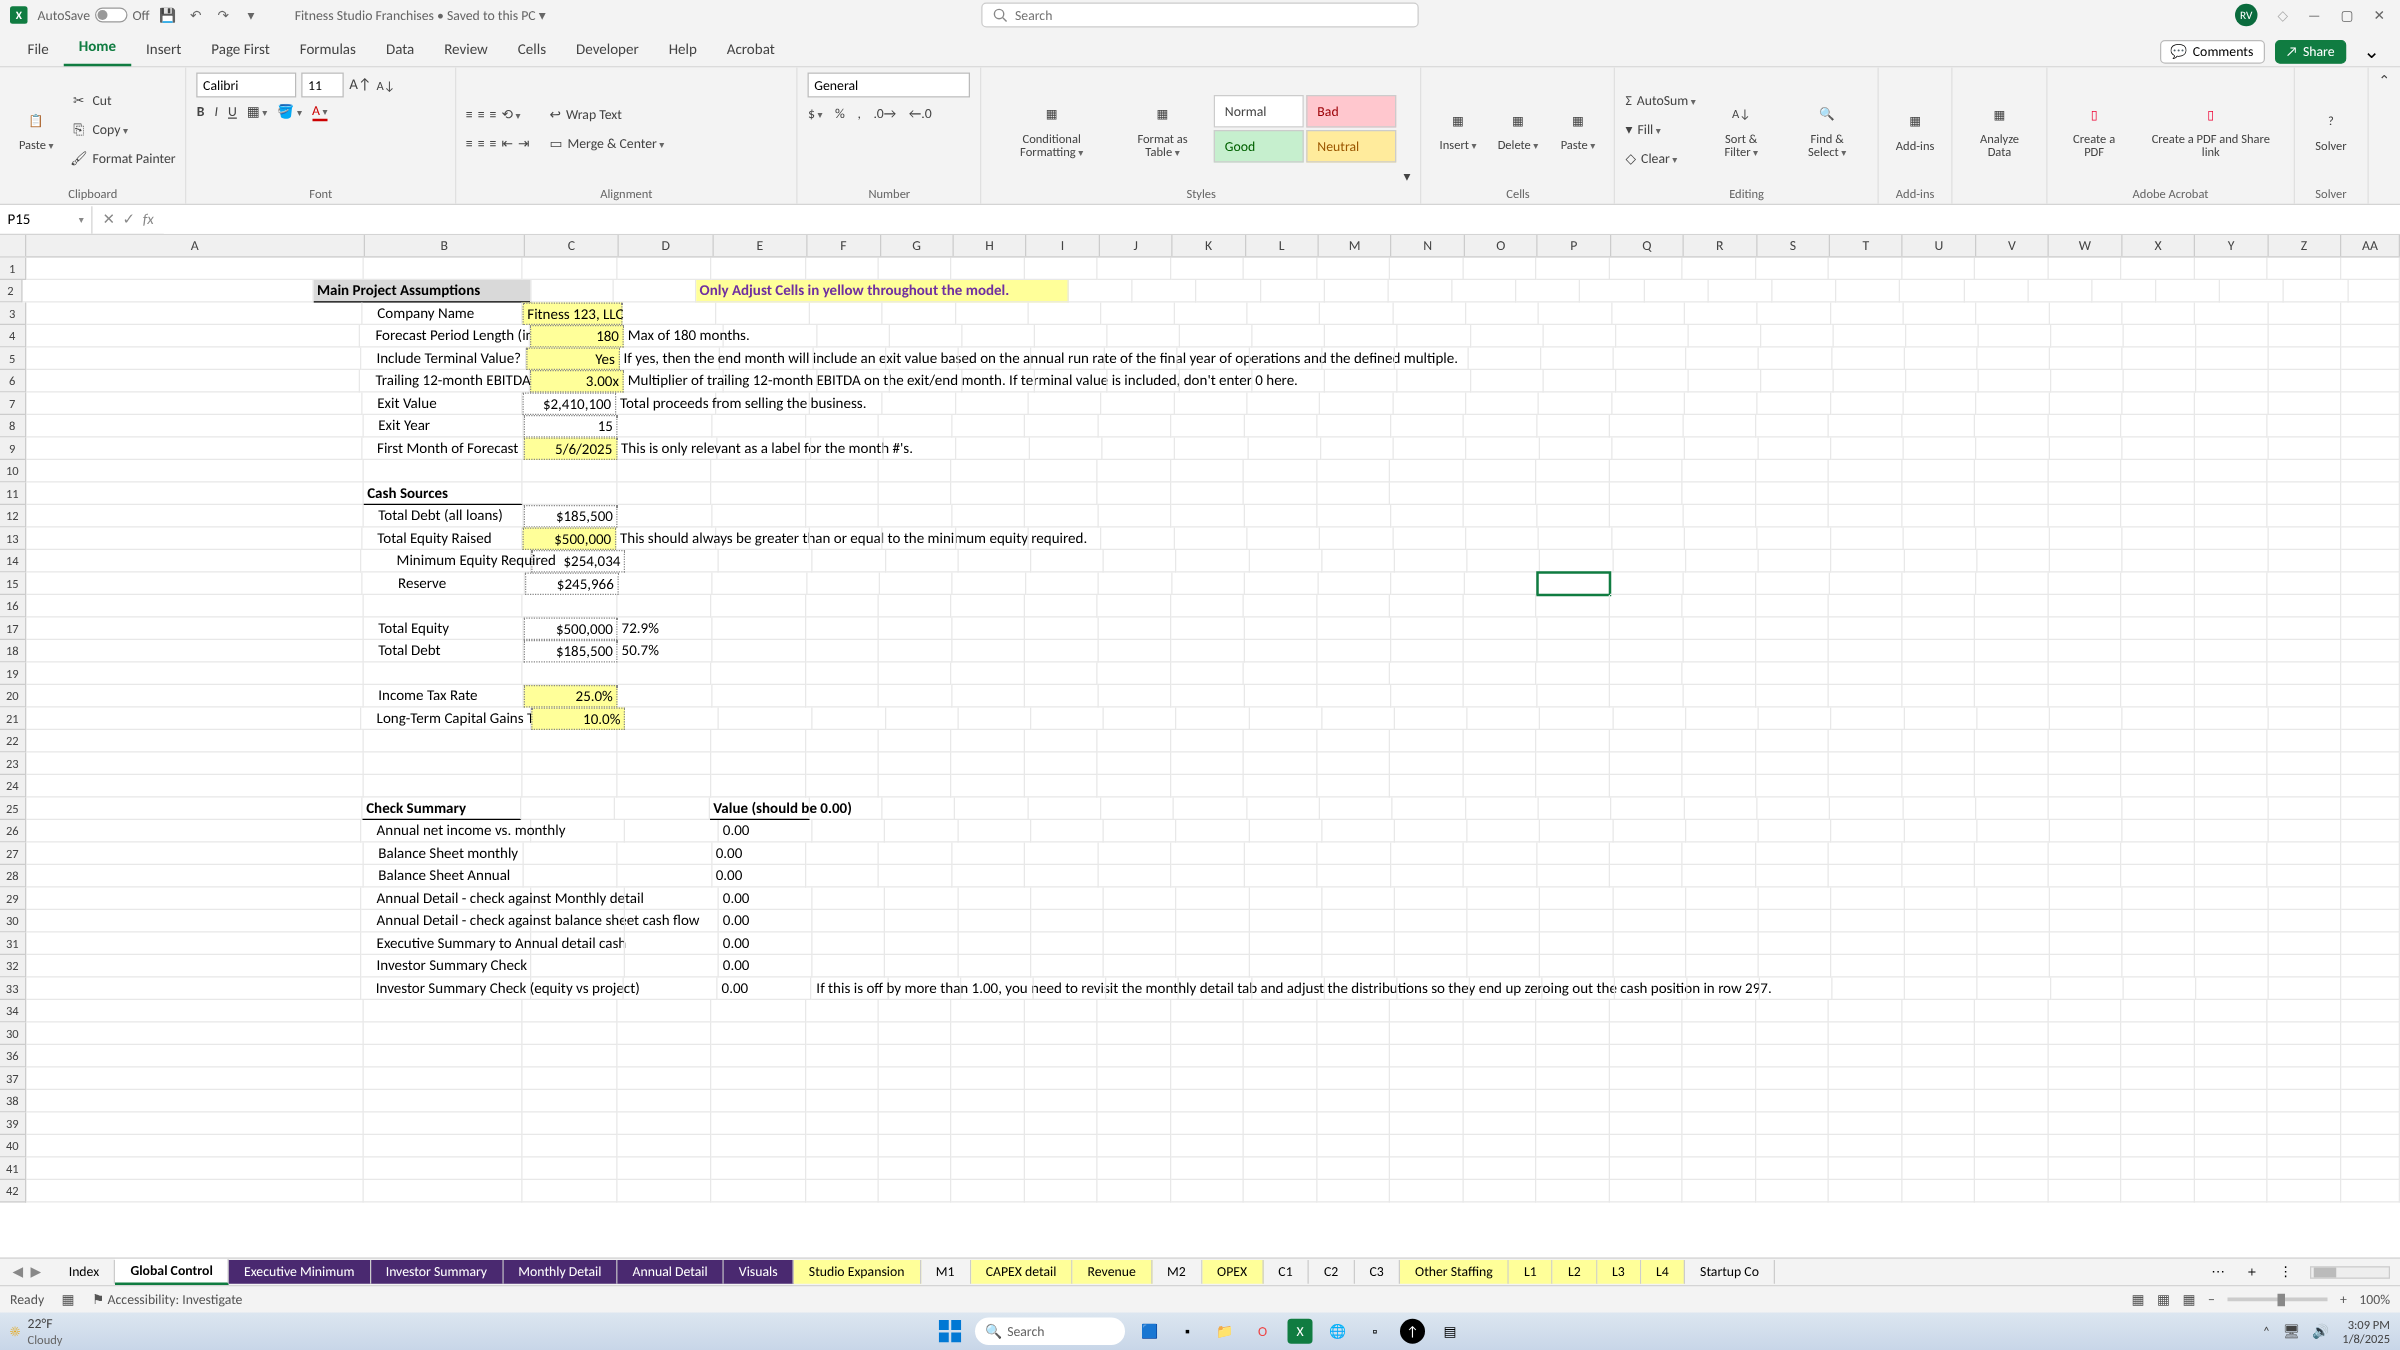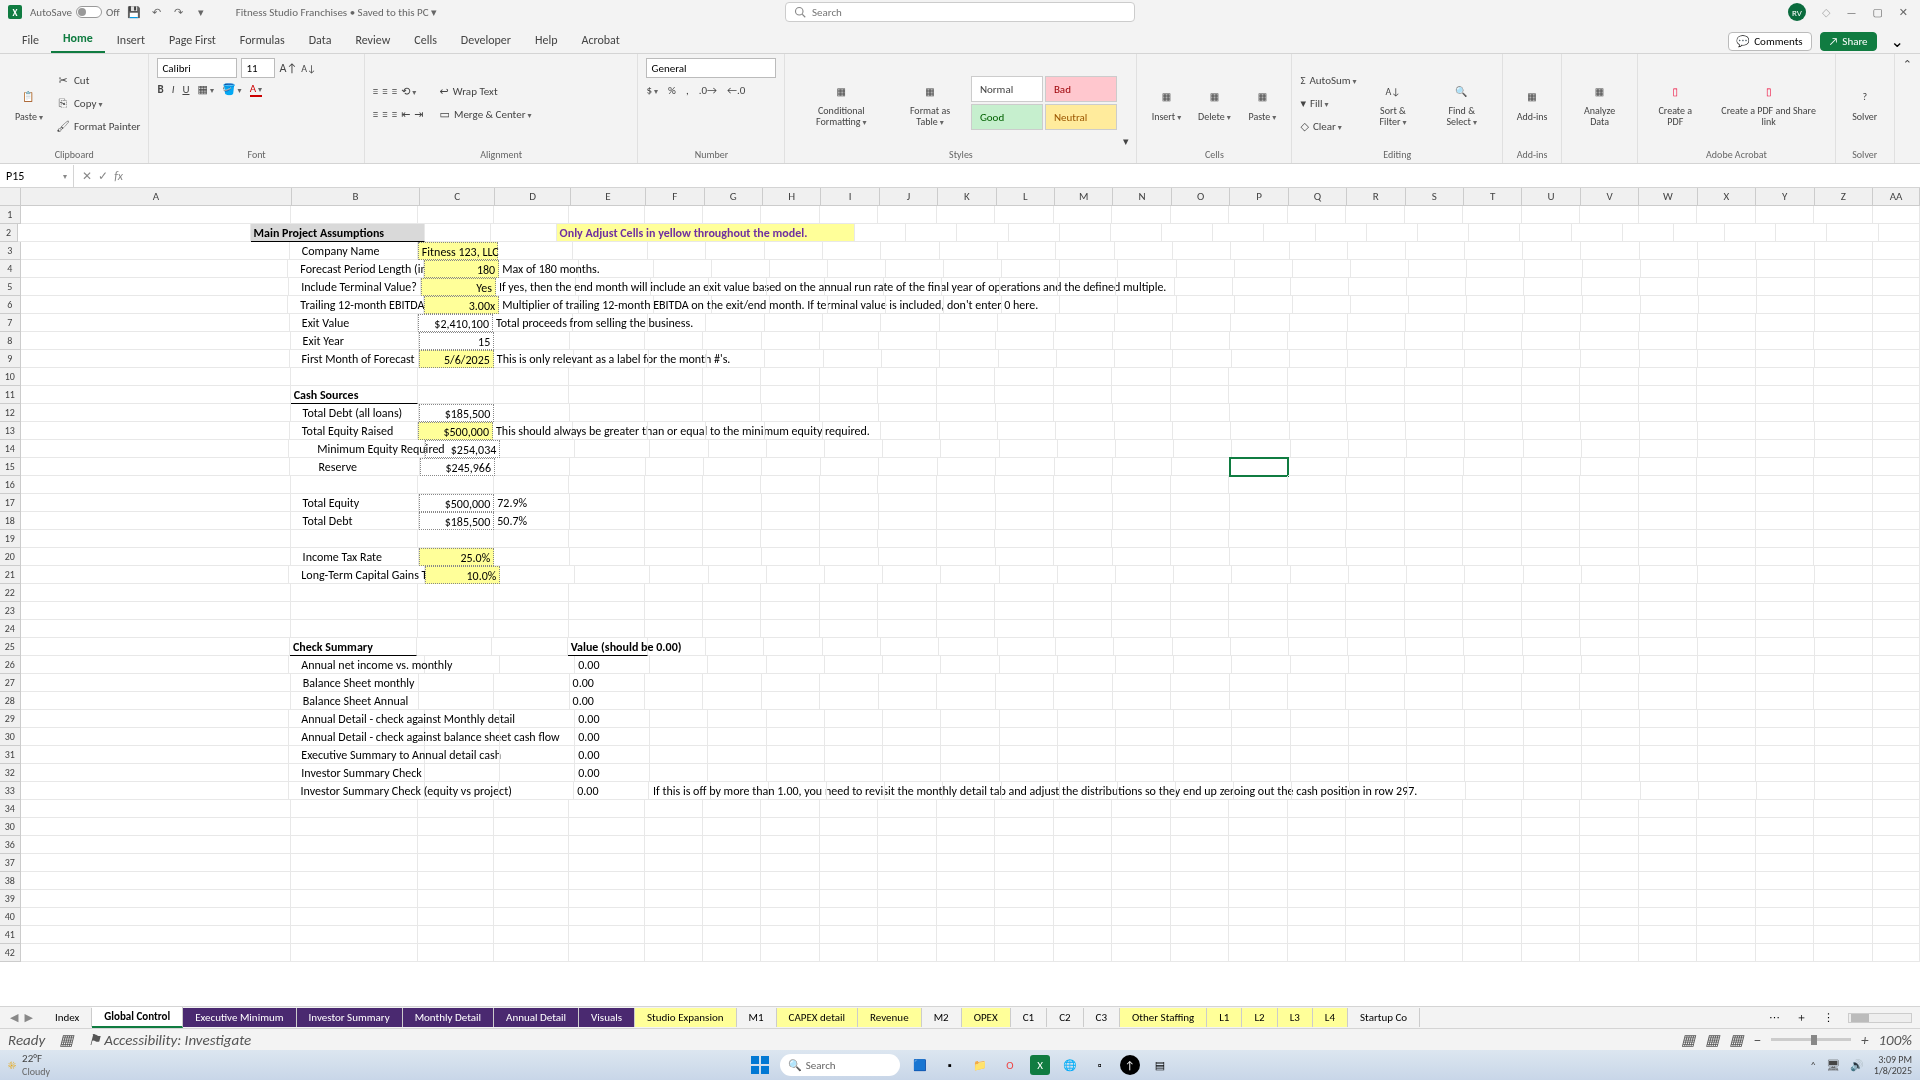--- a/index.html
+++ b/index.html
@@ -74,21 +74,21 @@
 .sheet-tabs-bar { height: 22px; background: #f3f3f3; border-top: 1px solid #d4d4d4; display: flex; align-items: center; font-size: 11px; position: relative; }
 .sheet-nav { display: flex; gap: 6px; padding: 0 10px; color: #888; }
 .sheet-tabs { display: flex; align-items: center; overflow: hidden; flex: 1; }
 .sheet-tab { padding: 3px 12px; border-right: 1px solid #ccc; cursor: pointer; white-space: nowrap; font-size: 11px; }
 .sheet-tab.active { background: #fff; border-bottom: 2px solid #107c41; font-weight: bold; }
 .tab-yellow { background: #ffff99; }
 .tab-purple { background: #4a2970; color: #fff; }
 .sheet-scroll { width: 80px; padding: 0 8px; }
 
 
-.status-bar { height: 22px; background: #f3f3f3; border-top: 1px solid #d4d4d4; display: flex; align-items: center; justify-content: space-between; font-size: 15px; color: #555; padding: 0 8px; font-style: italic; }
+.status-bar { height: 22px; background: #f3f3f3; border-top: 1px solid #d4d4d4; display: flex; align-items: center; justify-content: space-between; font-size: 11px; color: #555; padding: 0 8px; }
 .status-left { display: flex; gap: 14px; align-items: center; }
 .status-right { display: flex; gap: 10px; align-items: center; }
 .zoom-slider { width: 80px; height: 3px; background: #ccc; position: relative; }
 .zoom-slider::after { content: ''; position: absolute; width: 6px; height: 10px; background: #888; top: -3px; left: 50%; }
 
 
 .taskbar { height: 30px; background: linear-gradient(#dce6f0,#c8d6e8); display: flex; align-items: center; position: relative; font-size: 11px; }
 .taskbar .weather { display: flex; align-items: center; gap: 6px; padding-left: 8px; color: #444; }
 .taskbar .center-icons { position: absolute; left: 50%; transform: translateX(-50%); display: flex; gap: 10px; align-items: center; }
 .taskbar .tb-icon { width: 20px; height: 20px; border-radius: 3px; display: flex; align-items: center; justify-content: center; }

